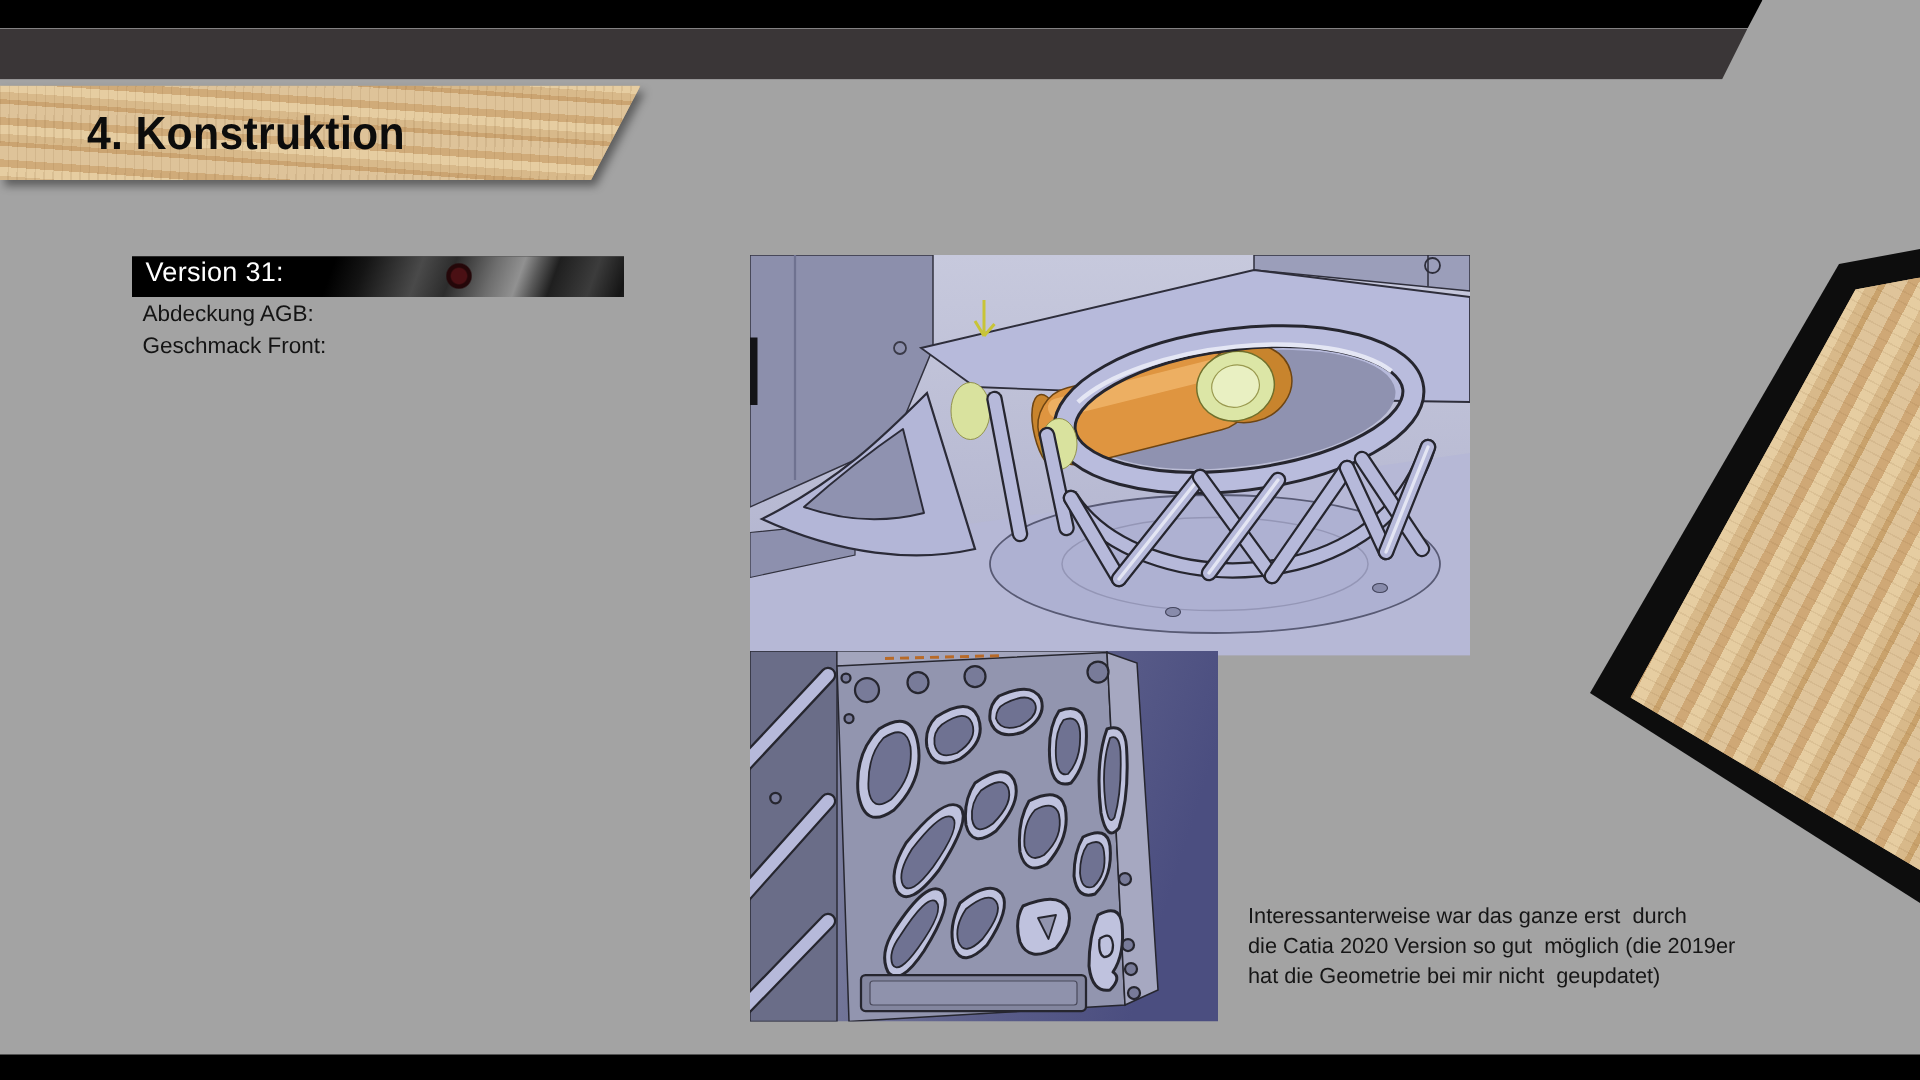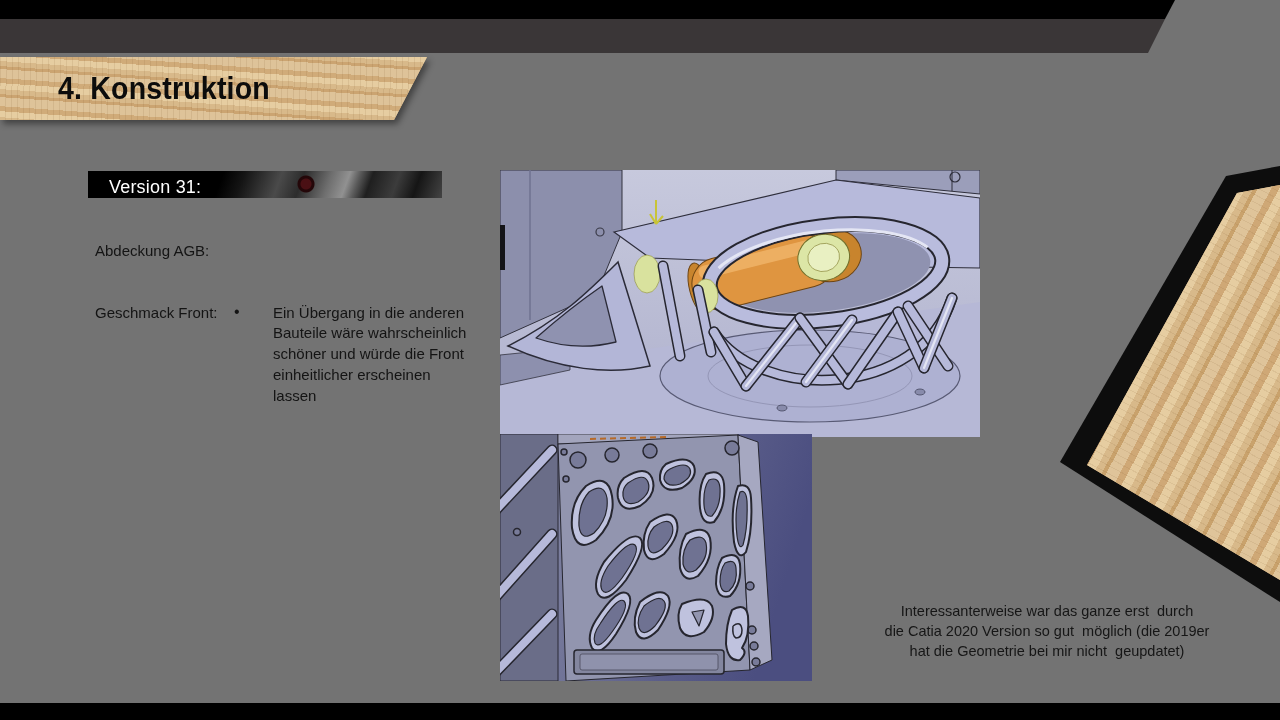--- a/index.html
+++ b/index.html
@@ -1,16 +1,16 @@
 <!DOCTYPE html>
 <html><head>
 <meta charset="utf-8">
 <style>
   html,body{margin:0;padding:0;background:#e8e8e8;}
-  .slide{position:relative;width:1280px;height:720px;background:#737373;overflow:hidden;
+  .slide{position:relative;width:1280px;height:720px;background:#a3a3a3;overflow:hidden;
          font-family:"Liberation Sans",sans-serif;}
 
   
   .topbar-black{position:absolute;top:0;left:0;width:1280px;height:19px;background:#000;
     clip-path:polygon(0 0,1175px 0,1165px 19px,0 19px);}
   .topbar-gray{position:absolute;top:19px;left:0;width:1280px;height:34px;background:#3a3637;
     clip-path:polygon(0 0,1165px 0,1148px 34px,0 34px);}
 
   
   .banner-wrap{position:absolute;top:57px;left:0;width:445px;height:70px;
@@ -19,39 +19,39 @@
     clip-path:polygon(0 0,427px 0,394px 63px,0 63px);
     display:flex;align-items:center;padding-left:58px;
     background-color:#d8b888;
     background-image:
       repeating-linear-gradient(91deg, rgba(125,88,45,0.12) 0 1px, rgba(0,0,0,0) 1px 6px),
       repeating-linear-gradient(184deg, #e6cda1 0 6px, #d8b98a 6px 11px, #cba471 11px 14px, #dec399 14px 23px, #d0ab79 23px 28px);}
   .slide-title{font-size:31px;font-weight:bold;color:#0c0c0c;white-space:nowrap;
     transform:scaleX(0.92);transform-origin:left center;letter-spacing:0.2px;}
 
   
-  .version-bar{position:absolute;left:88px;top:171px;width:354px;height:27px;box-sizing:border-box;
-    display:flex;align-items:flex-end;padding-left:21px;
+  .version-bar{position:absolute;left:88px;top:171px;width:328px;height:27px;box-sizing:border-box;
+    display:flex;align-items:flex-start;padding-left:9px;
     background-color:#070707;
     background-image:
       radial-gradient(circle at 218px 13px, #4a1014 0 5px, #240709 6px 8px, rgba(0,0,0,0) 9px),
       linear-gradient(110deg,#000 0 128px,#141414 148px,#4a4a4a 183px,#2c2c2c 204px,#6e6e6e 230px,#919191 247px,#5a5a5a 257px,#1f1f1f 269px,#3c3c3c 294px,#151515 314px,#474747 344px,#101010 369px,#323232 391px,#0a0a0a 412px);}
   .version-title{color:#fff;font-size:18px;letter-spacing:0.2px;}
 
   
   .content-groups{position:absolute;left:95px;top:200px;width:410px;}
-  .group{display:flex;margin-top:41px;}
+  .group{display:flex;}
   .group-label{flex:0 0 135px;font-size:15px;line-height:20.7px;color:#141414;}
   .group-bullets{margin:0;padding:0;list-style:none;flex:1;}
   .bullet-item{position:relative;padding-left:43px;font-size:15px;line-height:20.7px;
     color:#141414;white-space:pre-wrap;}
   .bullet-item::before{content:"\2022";position:absolute;left:4px;top:-1px;font-size:16px;color:#141414;}
 
   .note{position:absolute;left:832px;top:601px;width:430px;font-size:14.5px;line-height:20px;
-    color:#161616;white-space:pre-wrap;text-align:center;}
+    color:#161616;white-space:pre-wrap;}
 
   
   .cad-top{position:absolute;left:500px;top:170px;width:480px;height:267px;}
   .cad-bottom{position:absolute;left:500px;top:434px;width:312px;height:247px;}
   .tl1{stroke:#26262f;stroke-width:11;stroke-linecap:round;fill:none;}
   .tl2{stroke:#b6b9da;stroke-width:8;stroke-linecap:round;fill:none;}
   .tl3{stroke:#e3e5f3;stroke-width:2.2;stroke-linecap:round;fill:none;}
   .vb-outer{fill:#bfc2de;stroke:#26262f;stroke-width:2;stroke-linejoin:round;}
   .vb-inner{fill:#6f7292;stroke:#26262f;stroke-width:1.2;stroke-linejoin:round;}
   .hole-c{fill:#787b99;stroke:#26262f;stroke-width:1.5;}
@@ -87,25 +87,20 @@
     <span class="version-title">Version 31:</span>
   </div>
 
   <div class="content-groups">
     <div class="group">
       <div class="group-label">Abdeckung AGB:</div>
     </div>
     <div class="group">
       <div class="group-label">Geschmack Front:</div>
       <ul class="group-bullets">
-        <li class="bullet-item">Ein Übergang in die anderen
-Bauteile wäre wahrscheinlich
-schöner und würde die Front
-einheitlicher erscheinen
-lassen</li>
       </ul>
     </div>
   </div>
 
   <svg class="cad-top" viewBox="0 0 480 267" xmlns="http://www.w3.org/2000/svg">
     <defs>
       <linearGradient id="bgTop" x1="0" y1="0" x2="0" y2="1">
         <stop offset="0" stop-color="#c7c9dd"></stop>
           <stop offset="1" stop-color="#aeb0cc"></stop>
       </linearGradient>

